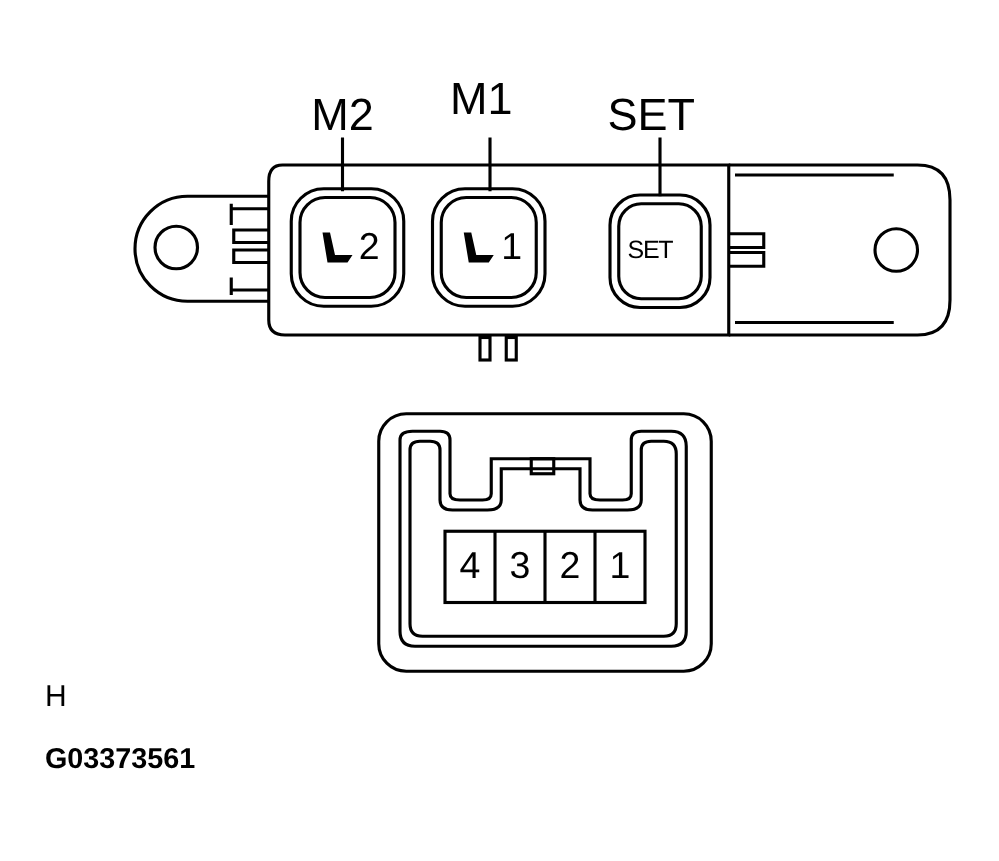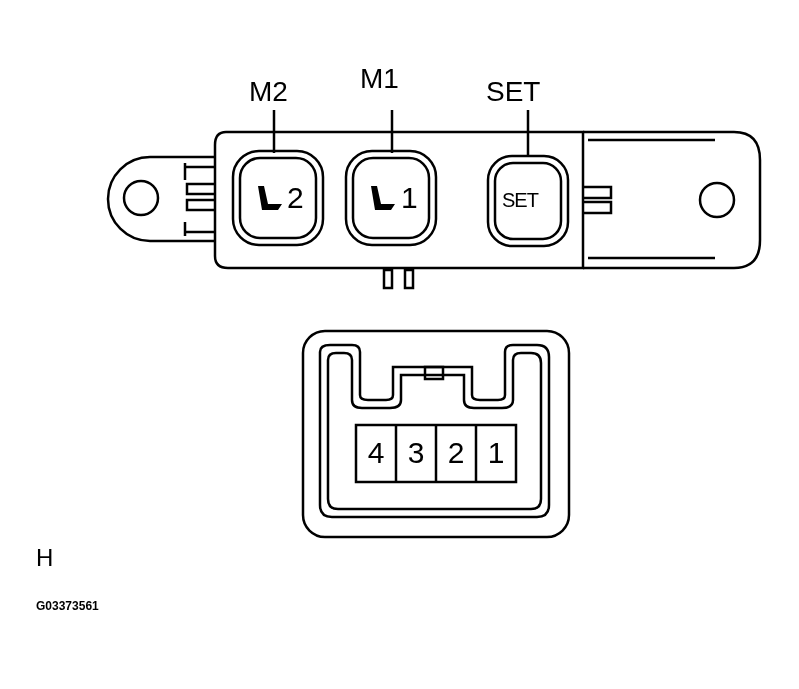--- a/index.html
+++ b/index.html
@@ -1,19 +1,19 @@
 <!DOCTYPE html>
 <html><head>
 <meta charset="utf-8">
 <style>
   html,body{margin:0;padding:0;background:#fff;}
   body{width:799px;height:689px;position:relative;overflow:hidden;font-family:"Liberation Sans",sans-serif;color:#000;}
   svg{position:absolute;left:0;top:0;}
   .lbl{position:absolute;font-family:"Liberation Sans",sans-serif;color:#000;}
-  .callout{font-size:28px;line-height:36px;}
+  .callout{font-size:36px;line-height:36px;}
   .pin{font-size:30px;line-height:30px;width:40px;text-align:center;}
 </style>
 </head>
 <body>
 
 <svg width="799" height="689" viewBox="0 0 799 689" fill="none" stroke="#000" stroke-width="2.5">
 
   <g>
     <path d="M215,157 L150,157 A42,42 0 0 0 150,241 L215,241"></path>
     <circle cx="141" cy="198" r="17"></circle>
@@ -78,13 +78,13 @@
 <div class="lbl" style="left:287px;top:183px;font-size:30px;line-height:30px;">2</div>
 <div class="lbl" style="left:401px;top:183px;font-size:30px;line-height:30px;">1</div>
 <div class="lbl" style="left:502px;top:190px;font-size:20px;line-height:20px;letter-spacing:-1px;">SET</div>
 
 <div class="lbl pin" style="left:356px;top:438px;">4</div>
 <div class="lbl pin" style="left:396px;top:438px;">3</div>
 <div class="lbl pin" style="left:436px;top:438px;">2</div>
 <div class="lbl pin" style="left:476px;top:438px;">1</div>
 
 <div class="lbl" style="left:36px;top:546px;font-size:24px;line-height:24px;">H</div>
-<div class="lbl" style="left:36px;top:596px;font-size:12px;line-height:20px;font-weight:bold;">G03373561</div>
+<div class="lbl" style="left:36px;top:596px;font-size:23px;line-height:20px;font-weight:bold;">G03373561</div>
 
 </body></html>

